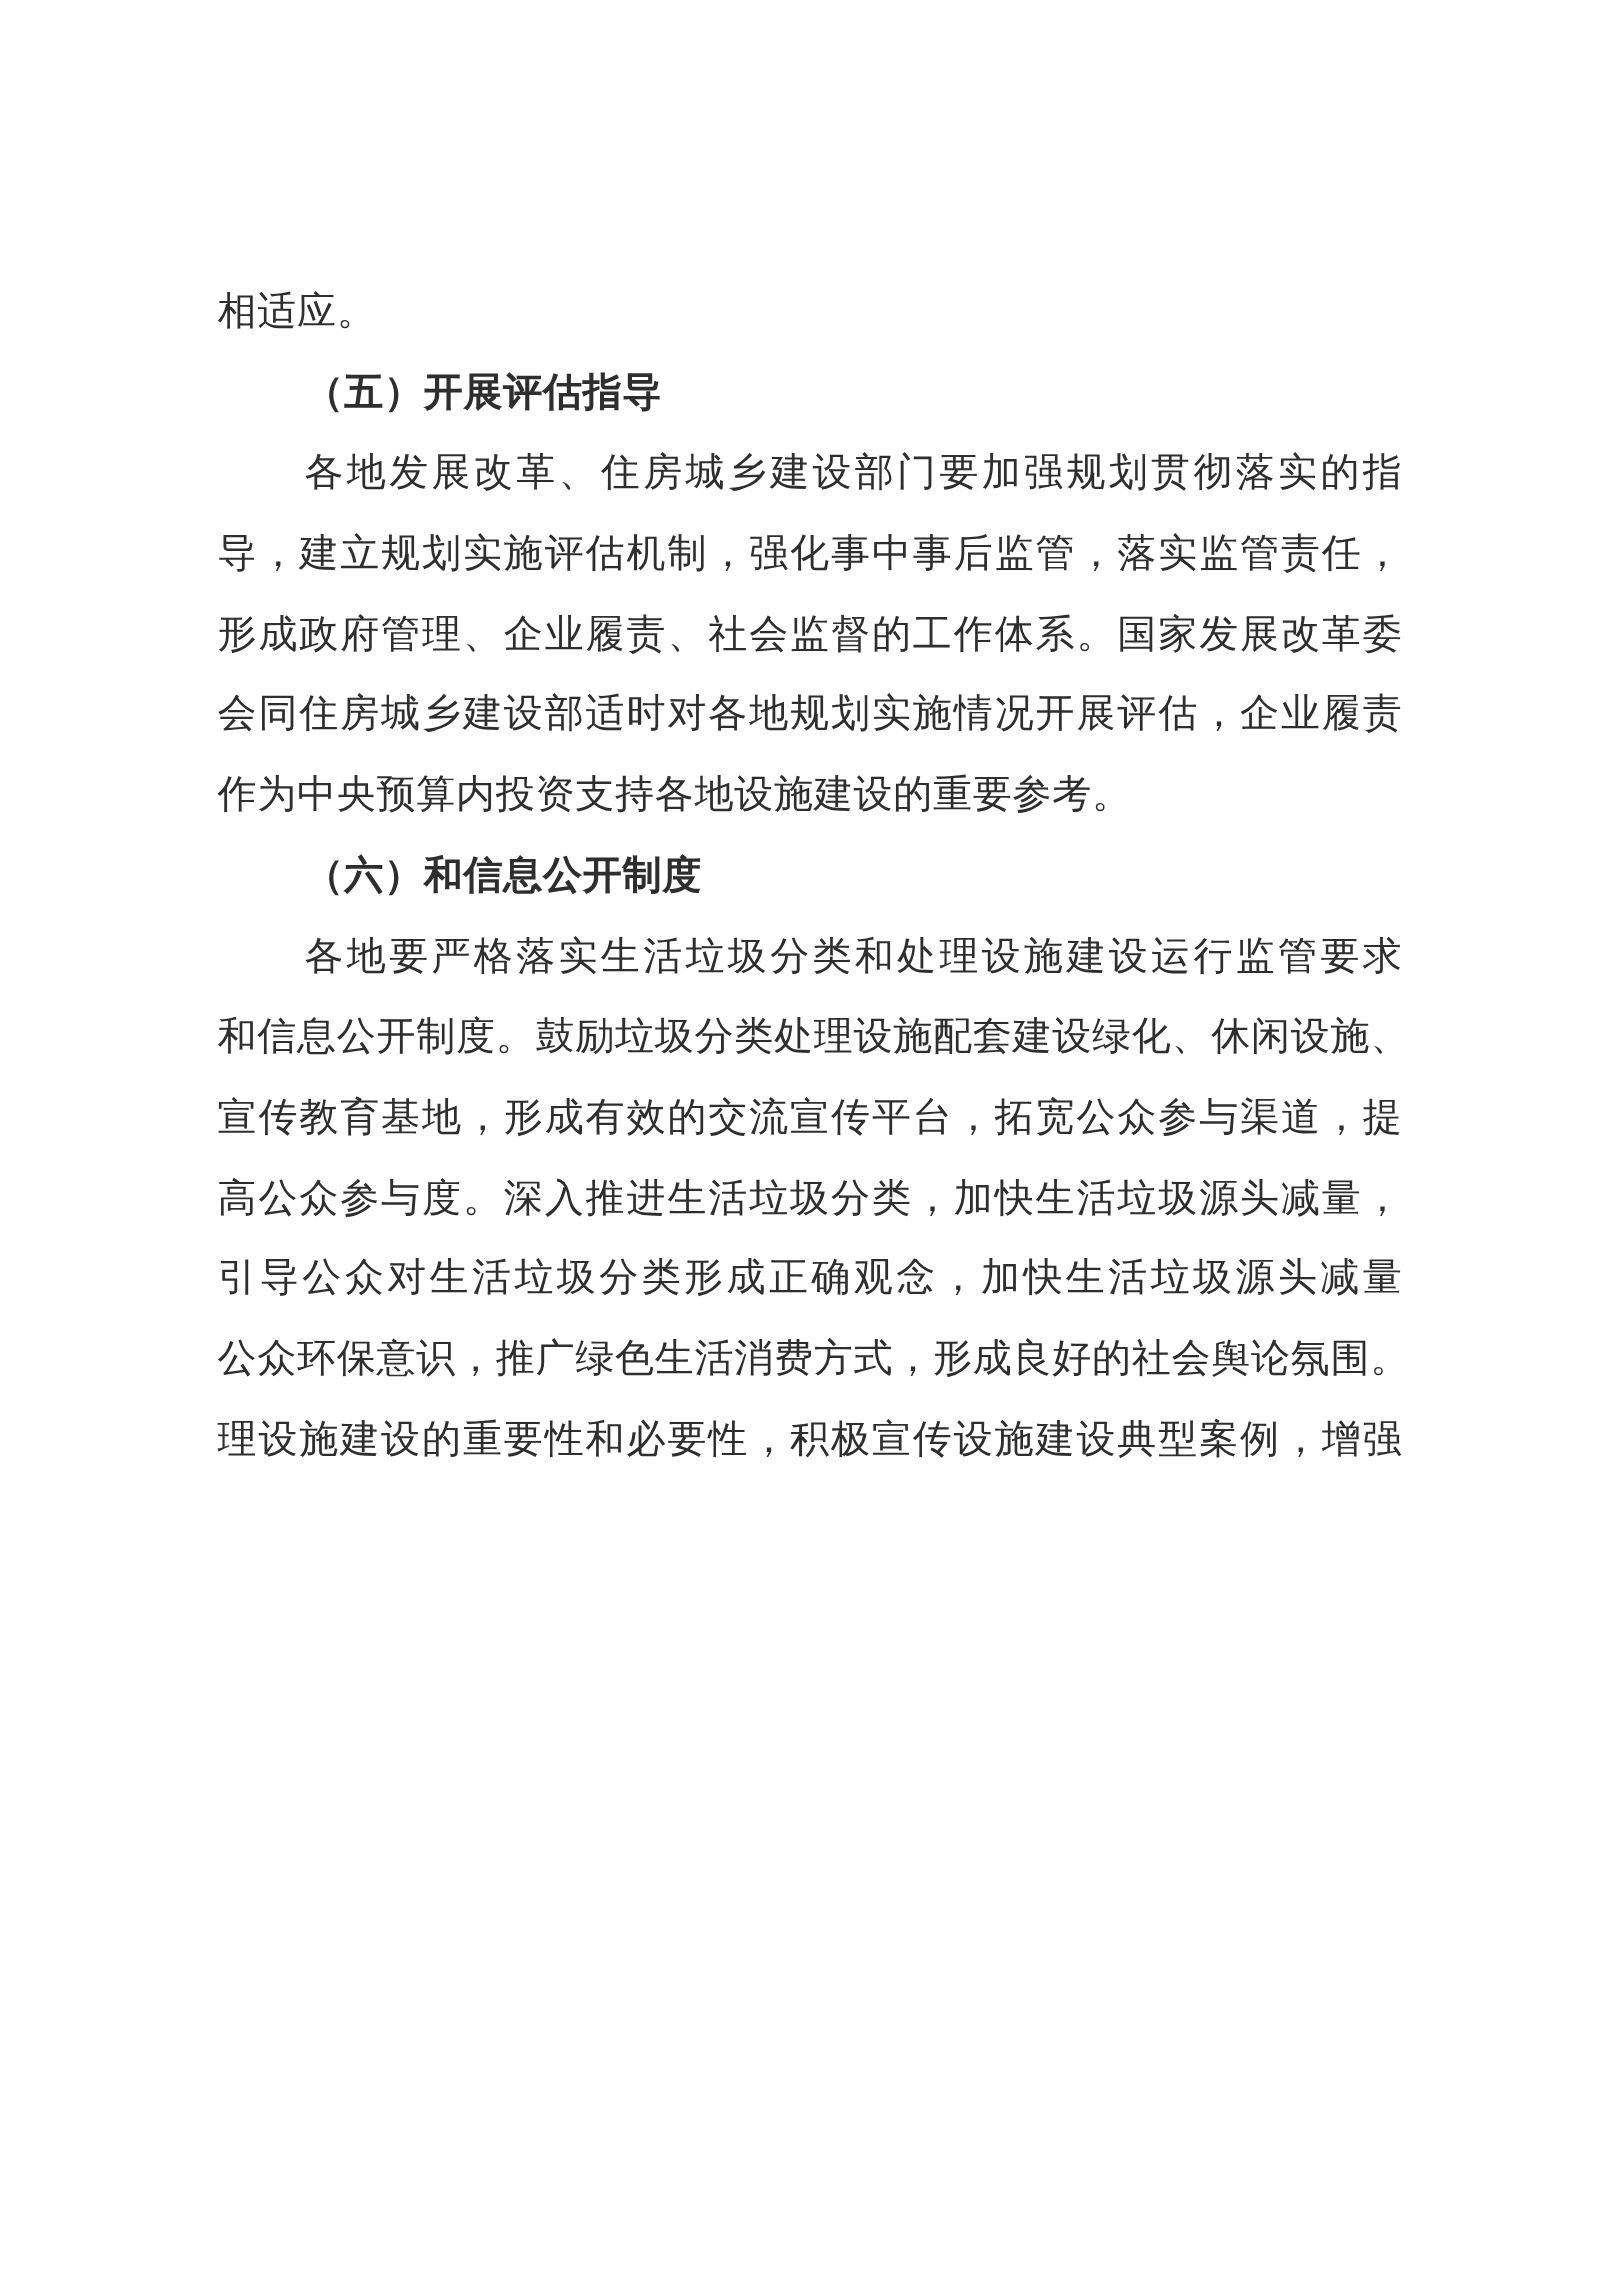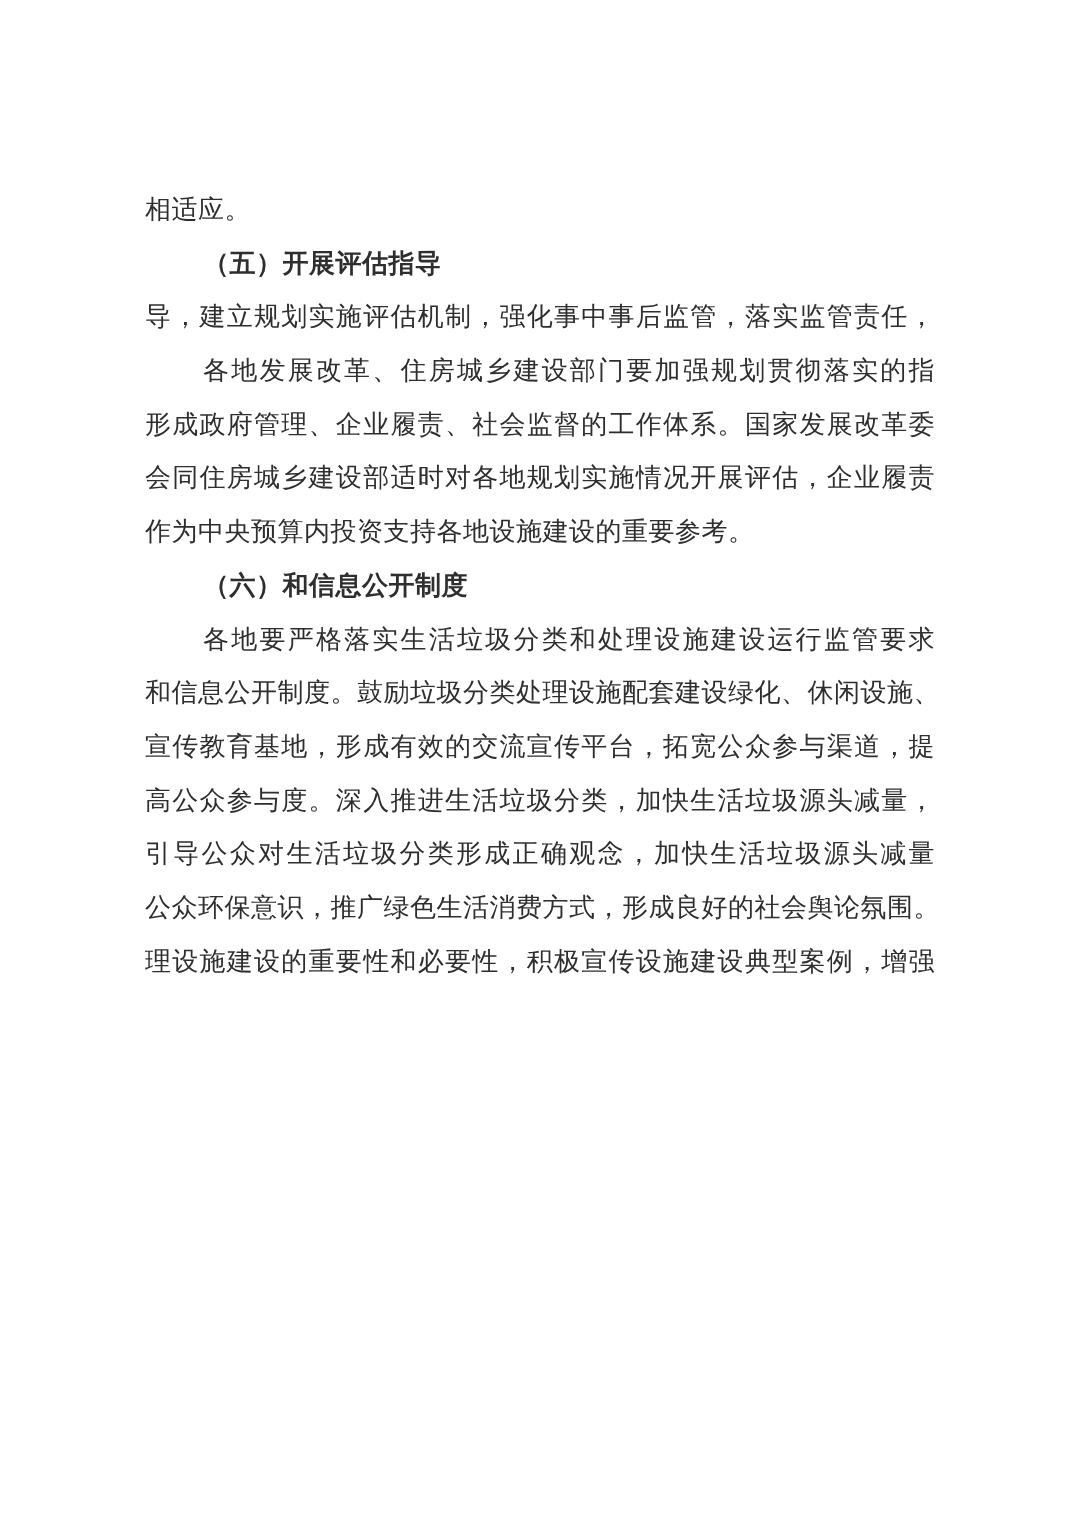--- a/index.html
+++ b/index.html
@@ -5,21 +5,21 @@
   html, body {
     margin: 0;
     padding: 0;
     background: #ffffff;
   }
   .page {
     position: relative;
     width: 1080px;
     height: 1325px;
     background: #ffffff;
-    font-family: Liberation Sans, sans-serif;
+    font-family: Liberation Mono, monospace;
     color: #2e2e2e;
     overflow: hidden;
   }
   .content {
     position: absolute;
     left: 145px;
     top: 183px;
     width: 790px;
     font-size: 26px;
   }
@@ -61,22 +61,22 @@
 
 <div class="page">
 
   <div class="content">
 
     <div class="line left">相适应。</div>
 
     <div class="line left indent head">（五）开展评估指导</div>
 
     <div>
+      <div class="line just indent">各地发展改革、住房城乡建设部门要加强规划贯彻落实的指</div>
       <div class="line just">导，建立规划实施评估机制，强化事中事后监管，落实监管责任，</div>
-      <div class="line just indent">各地发展改革、住房城乡建设部门要加强规划贯彻落实的指</div>
       <div class="line just">形成政府管理、企业履责、社会监督的工作体系。国家发展改革委</div>
       <div class="line just">会同住房城乡建设部适时对各地规划实施情况开展评估，企业履责</div>
       <div class="line left">作为中央预算内投资支持各地设施建设的重要参考。</div>
     </div>
 
     <div class="line left indent head">（六）和信息公开制度</div>
 
     <div>
       <div class="line just indent">各地要严格落实生活垃圾分类和处理设施建设运行监管要求</div>
       <div class="line just">和信息公开制度。鼓励垃圾分类处理设施配套建设绿化、休闲设施、</div>

